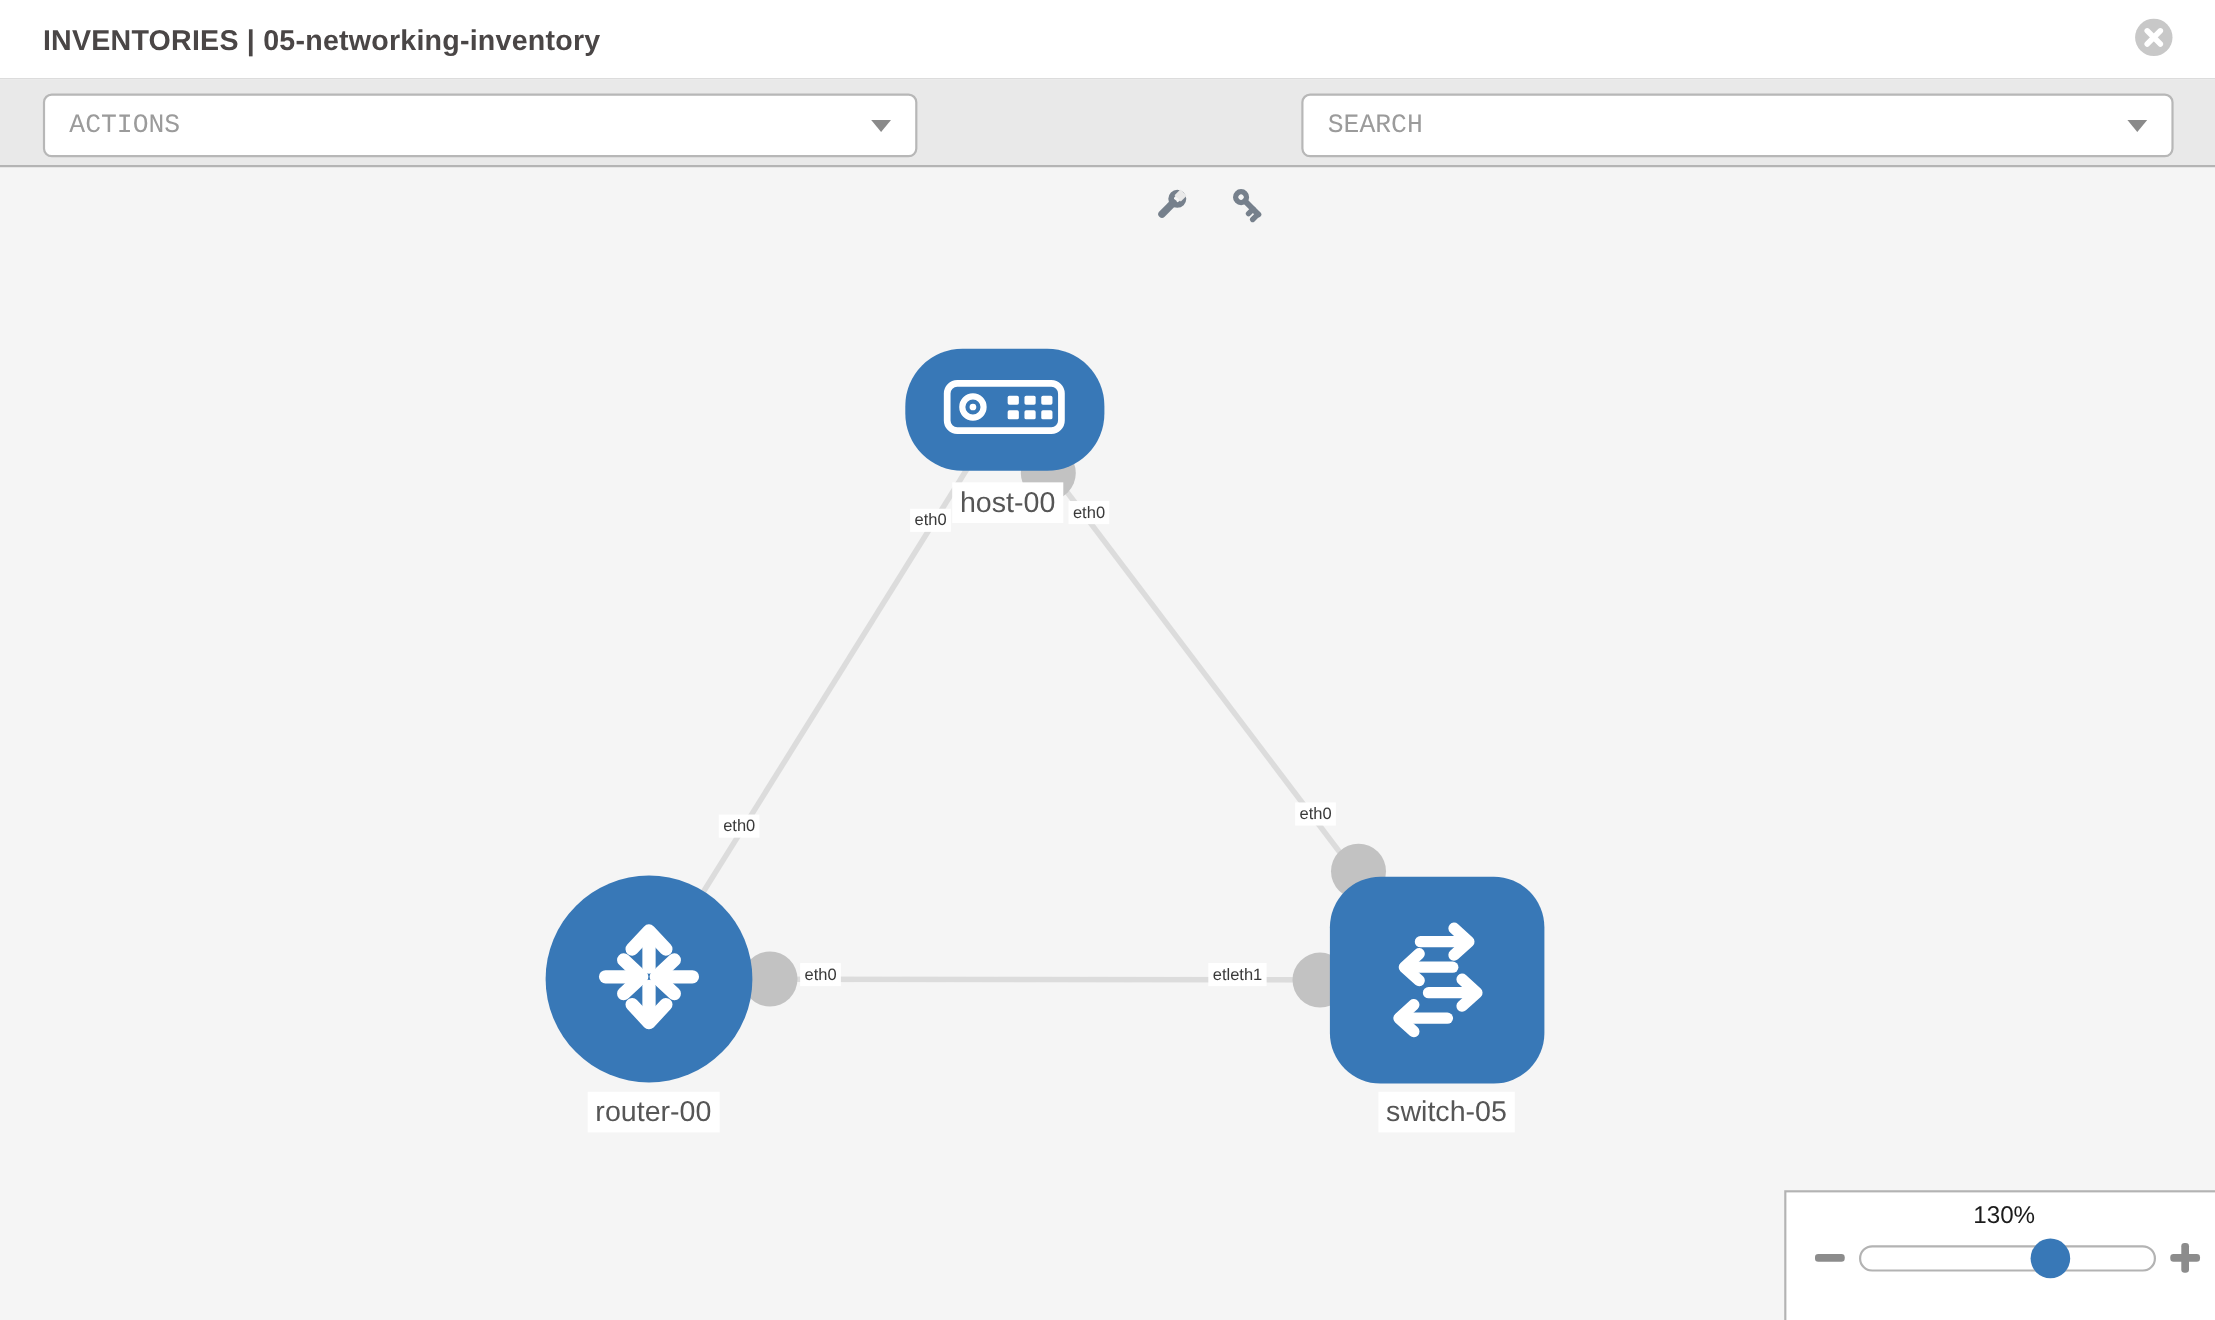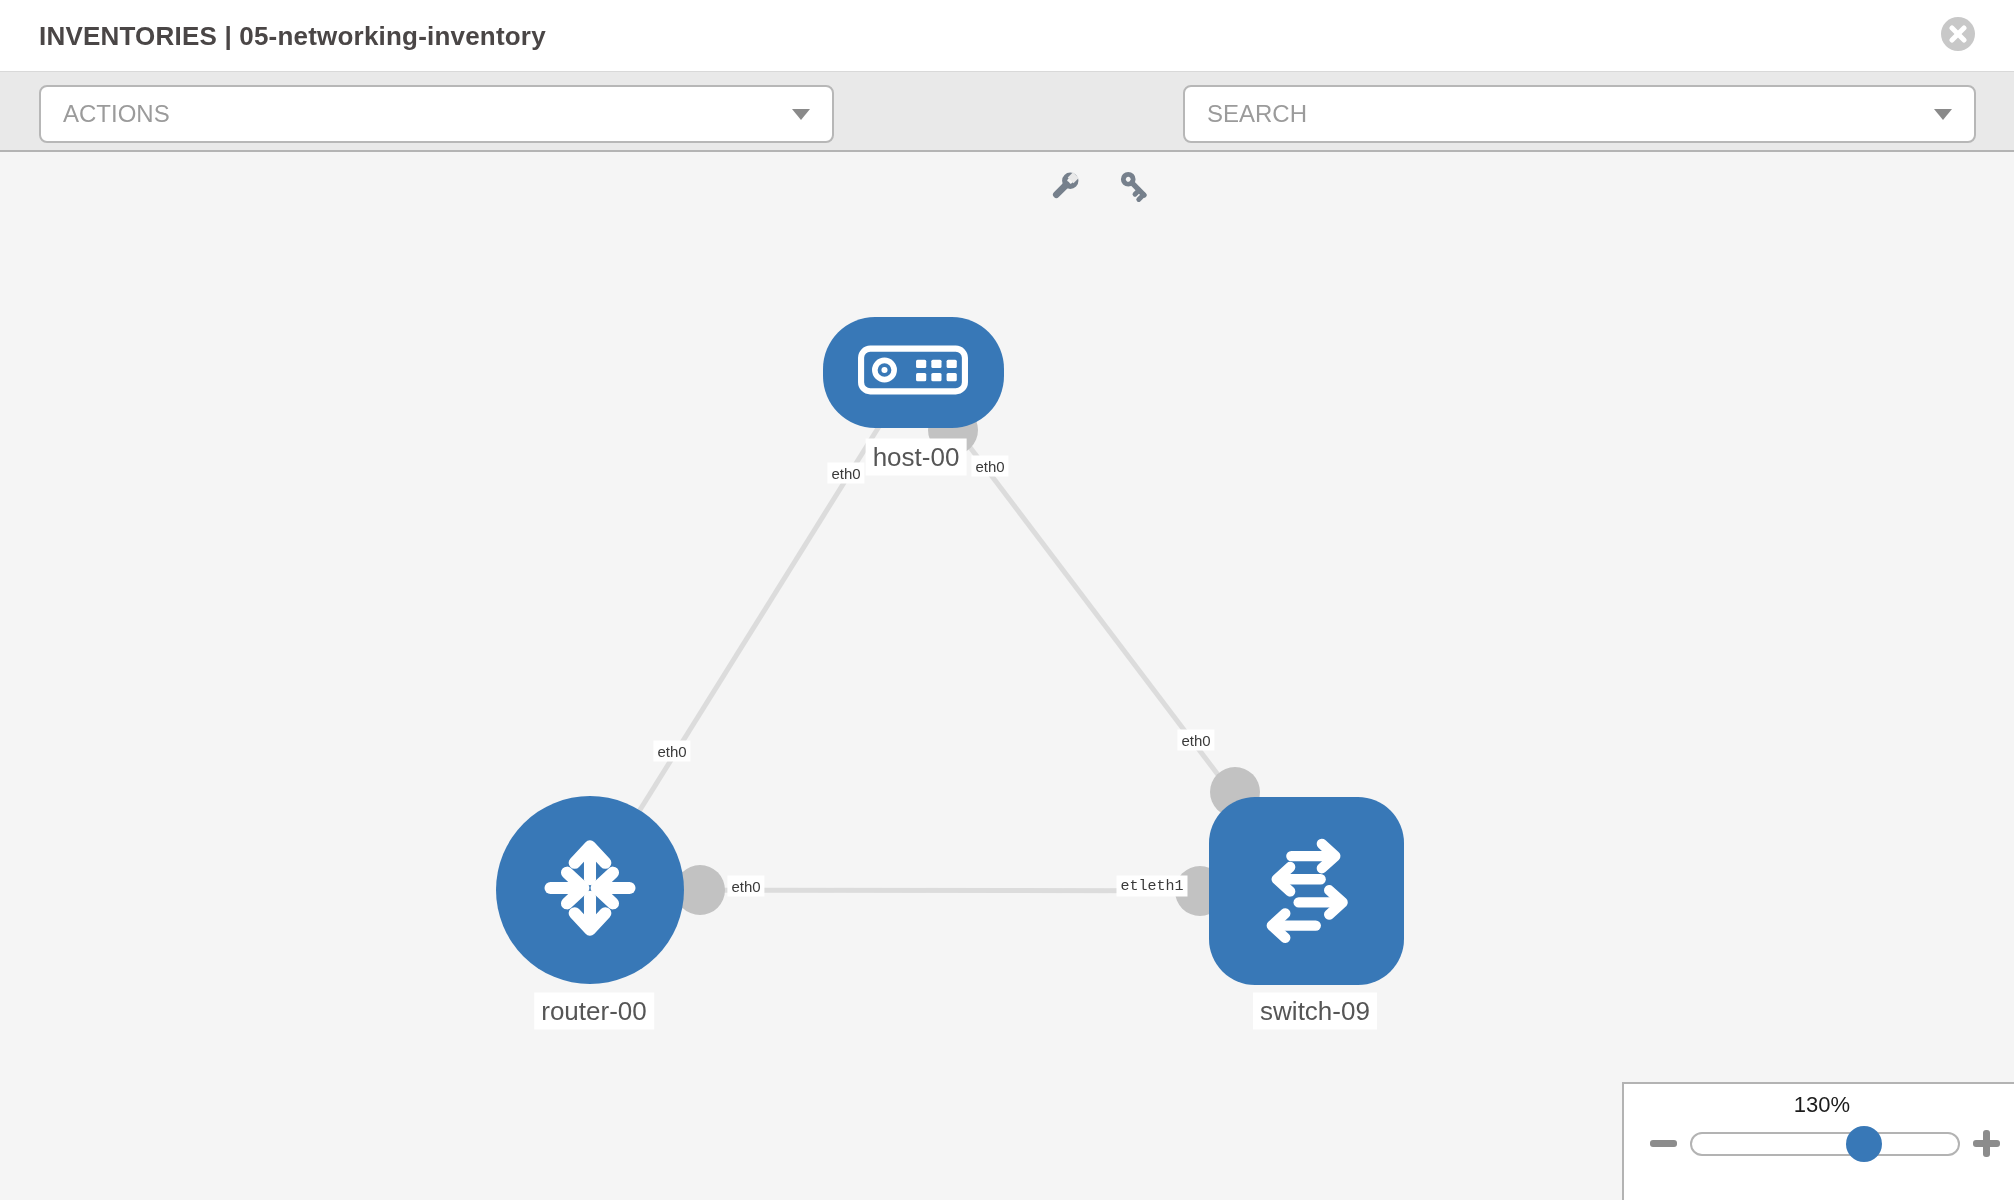--- a/index.html
+++ b/index.html
@@ -14,21 +14,21 @@
     font-size:26px; font-weight:700; color:#4a4646; letter-spacing:0.2px; }
   .close-btn { position:absolute; left:1941px; top:17px; width:34px; height:34px;
     border-radius:50%; background:#c8c8c8; display:flex; align-items:center; justify-content:center;
     cursor:pointer; }
 
   
   .toolbar { position:absolute; left:0; top:72px; width:2014px; height:80px;
     background:#e9e9e9; border-bottom:2px solid #b4b4b4; z-index:30; }
   .select-box { position:absolute; top:13px; height:58px; background:#ffffff;
     border:2px solid #b7b7b7; border-radius:8px; display:flex; align-items:center;
-    padding:0 22px; font-size:24px; color:#9b9b9b; cursor:pointer; }
+    padding:0 22px; font-size:24px; color:#9b9b9b; cursor:pointer;font-family:Liberation Mono, monospace; }
   .select-box .caret { margin-left:auto; width:0; height:0;
     border-left:9px solid transparent; border-right:9px solid transparent;
     border-top:11px solid #8a8a8a; }
   .actions-box { left:39px; width:795px; }
   .search-box { left:1183px; width:793px;gap:31px; }
   .tool-btn { position:absolute; top:94px; width:40px; height:40px; display:flex;
     align-items:center; justify-content:center; cursor:pointer; }
 
   
   .canvas { position:absolute; left:0; top:0; width:2014px; height:1200px; z-index:1; }
@@ -108,27 +108,27 @@
             <path d="M63,13 L74,23 L63,33"></path>
             <path d="M62,42 L28,42"></path>
             <path d="M37,32 L26,42 L37,52"></path>
             <path d="M44,61 L78,61"></path>
             <path d="M69,51 L80,61 L69,71"></path>
             <path d="M58,80 L24,80"></path>
             <path d="M33,70 L22,80 L33,90"></path>
           </g>
         </svg></span>
     </div>
-    <div class="chip node-chip" style="left: 1315px; top: 1011px;">switch-09</div>
+    <div class="chip node-chip" style="left: 1315px; top: 1011px;">switch-05</div>
     <div class="chip port-chip" style="left: 846px; top: 473px;">eth0</div>
     <div class="chip port-chip" style="left: 672px; top: 751px;">eth0</div>
     <div class="chip port-chip" style="left: 990px; top: 466px;">eth0</div>
     <div class="chip port-chip" style="left: 1196px; top: 740px;">eth0</div>
     <div class="chip port-chip" style="left: 746px; top: 886px;">eth0</div>
-    <div class="chip port-chip" style="left: 1152px; top: 886px; font-family: Liberation Mono, monospace;">etleth1</div>
+    <div class="chip port-chip" style="left: 1125px; top: 886px;">etleth1</div>
   </div>
 
 <div class="header">
   <div class="title">INVENTORIES | 05-networking-inventory</div>
   <div class="close-btn">
     <svg width="18" height="18" viewBox="0 0 18 18">
       <line x1="3" y1="3" x2="15" y2="15" stroke="#ffffff" stroke-width="5" stroke-linecap="round"></line>
       <line x1="15" y1="3" x2="3" y2="15" stroke="#ffffff" stroke-width="5" stroke-linecap="round"></line>
     </svg>
   </div>

